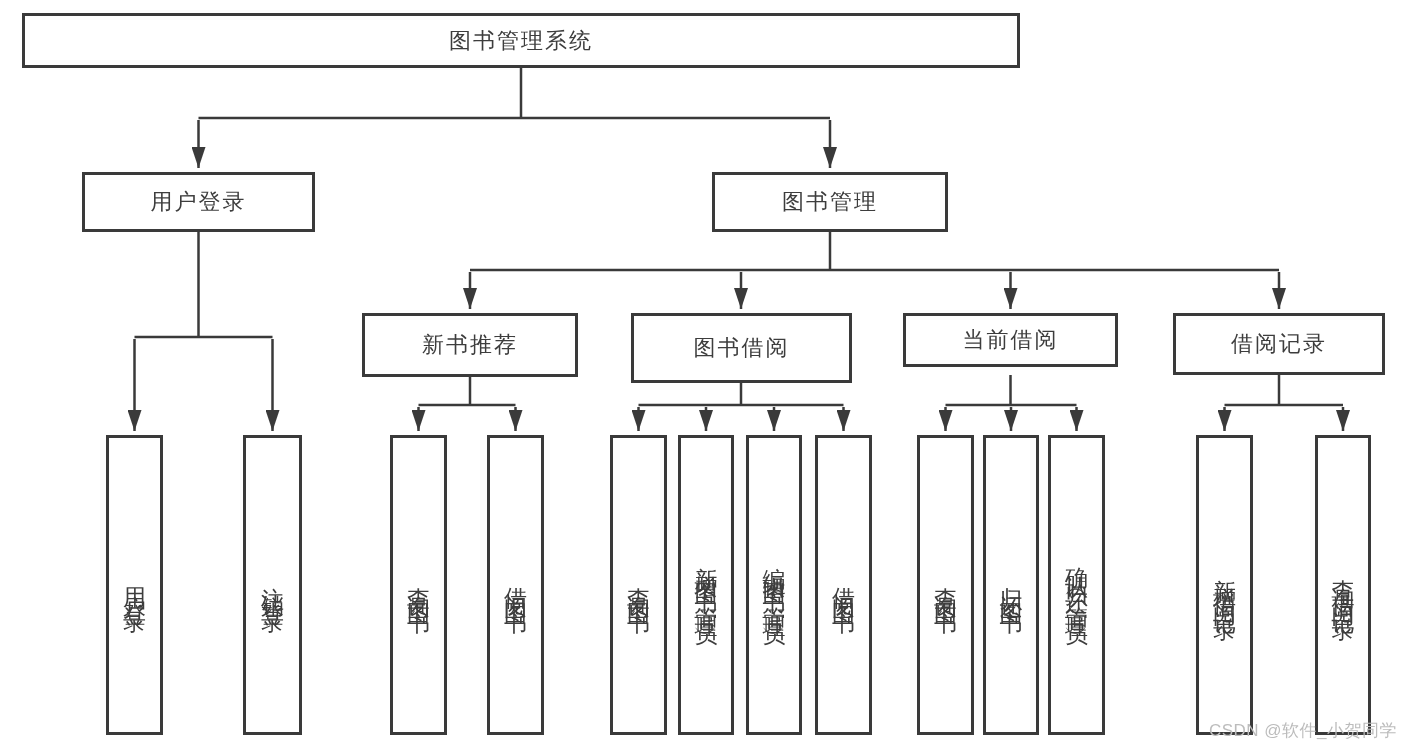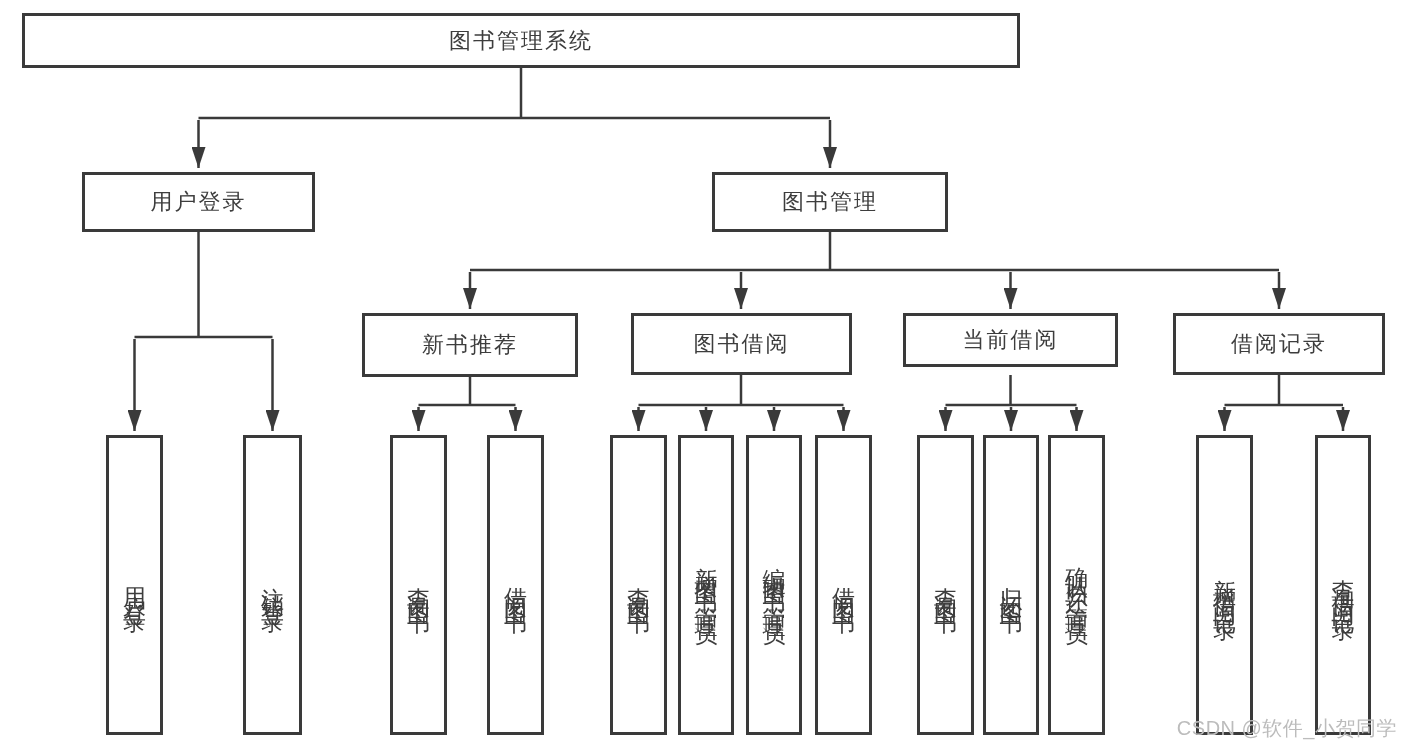--- a/index.html
+++ b/index.html
@@ -39,21 +39,21 @@
     font-size: 23px;
     letter-spacing: 8px;
     line-height: 1;
     white-space: nowrap;
   }
   
   .n-root   { left: 22px;   top: 13px;  width: 998px; height: 55px; }
   .n-login  { left: 82px;   top: 172px; width: 233px; height: 60px; }
   .n-mgmt   { left: 712px;  top: 172px; width: 236px; height: 60px; }
   .n-rec    { left: 362px;  top: 313px; width: 216px; height: 64px; }
-  .n-borrow { left: 631px;  top: 313px; width: 221px; height: 62px; }
+  .n-borrow { left: 631px;  top: 313px; width: 221px; height: 70px; }
   .n-cur    { left: 903px;  top: 313px; width: 215px; height: 54px; }
   .n-hist   { left: 1173px; top: 313px; width: 212px; height: 62px; }
   
   .lf { top: 435px; height: 300px; }
   .lf-1  { left: 106px;  width: 57px; }
   .lf-2  { left: 243px;  width: 59px; }
   .lf-3  { left: 390px;  width: 57px; }
   .lf-4  { left: 487px;  width: 57px; }
   .lf-5  { left: 610px;  width: 57px; }
   .lf-6  { left: 678px;  width: 56px; }
@@ -61,21 +61,21 @@
   .lf-8  { left: 815px;  width: 57px; }
   .lf-9  { left: 917px;  width: 57px; }
   .lf-10 { left: 983px;  width: 56px; }
   .lf-11 { left: 1048px; width: 57px; }
   .lf-12 { left: 1196px; width: 57px; }
   .lf-13 { left: 1315px; width: 56px; }
   .watermark {
     position: absolute;
     right: 8px;
     bottom: 5px;
-    font-size: 20px;
+    font-size: 17px;
     color: #bcbcbc;
     letter-spacing: 0.5px;
     z-index: 5;
     white-space: nowrap;
   }
 </style>
 </head>
 <body>
 
 <div id="canvas">

